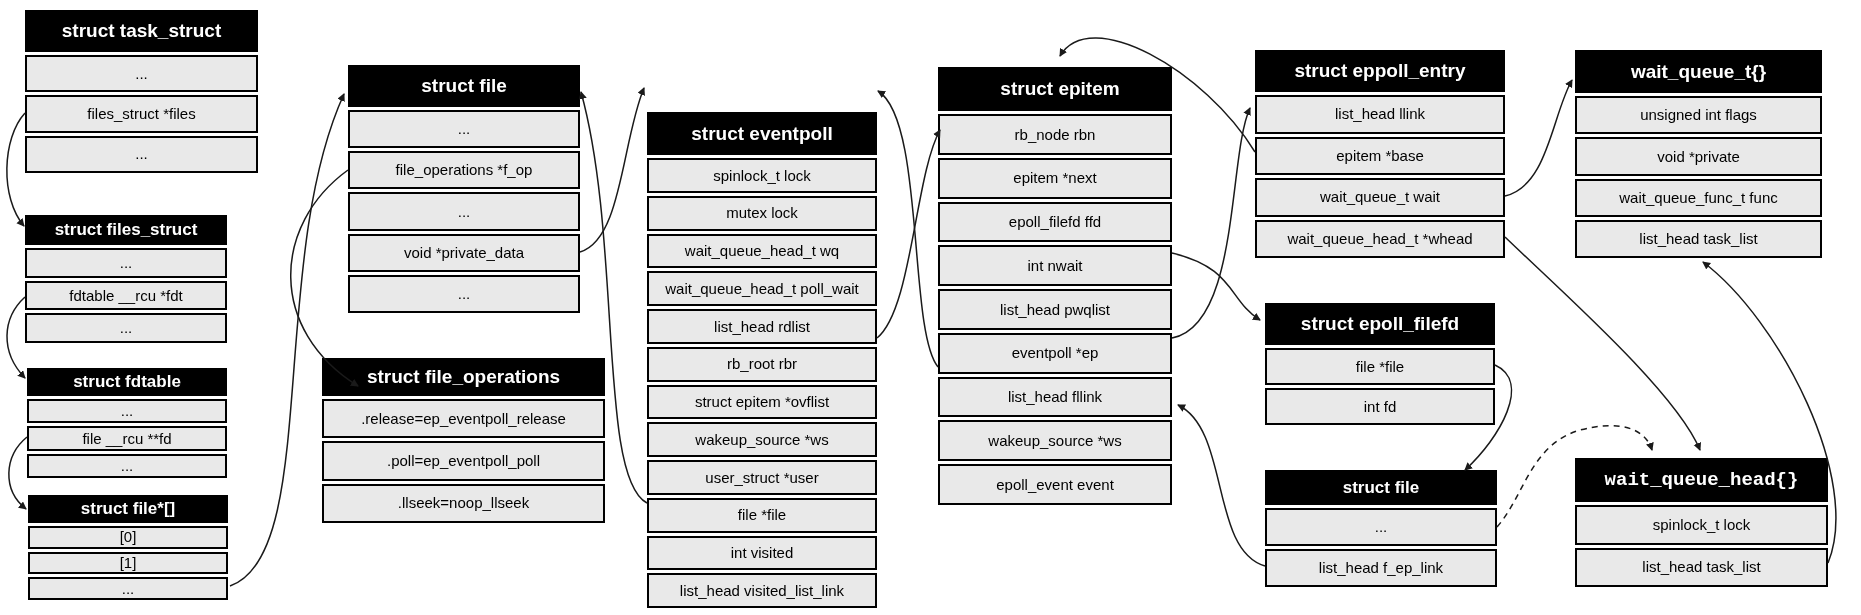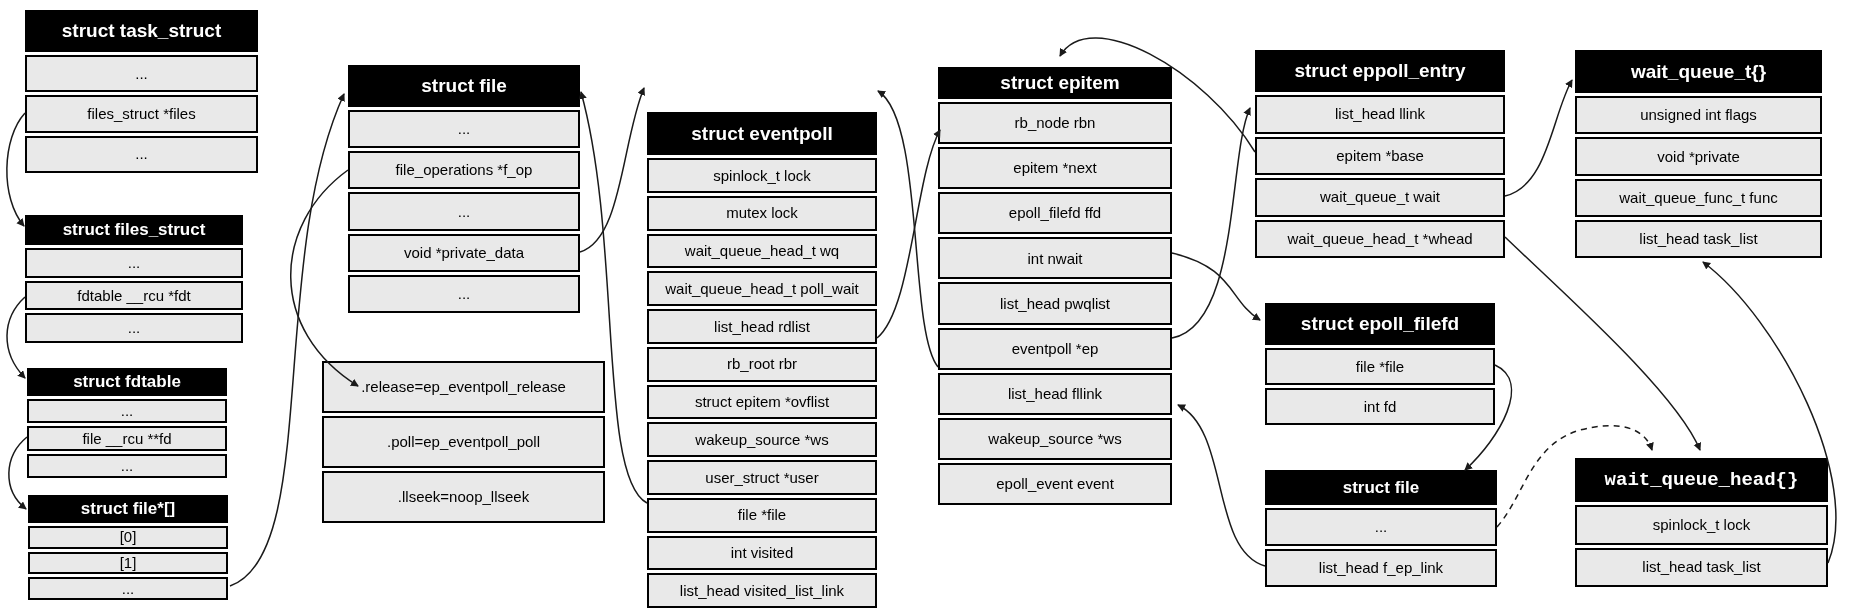--- a/index.html
+++ b/index.html
@@ -46,21 +46,21 @@
 <body>
 
 <div class="canvas">
   <div id="boxes">
       <div class="sbox" style="left: 25px; top: 10px; width: 233px; height: 163px;">
         <div class="hdr" style="height: 42px;">struct task_struct</div>
         <div class="row">...</div>
         <div class="row">files_struct *files</div>
         <div class="row">...</div>
       </div>
-      <div class="sbox" style="left: 25px; top: 215px; width: 218px; height: 128px;">
+      <div class="sbox" style="left: 25px; top: 215px; width: 202px; height: 128px;">
         <div class="hdr" style="height: 30px; font-size: 17px;">struct files_struct</div>
         <div class="row">...</div>
         <div class="row">fdtable __rcu *fdt</div>
         <div class="row">...</div>
       </div>
       <div class="sbox" style="left: 27px; top: 368px; width: 200px; height: 110px;">
         <div class="hdr" style="height: 28px; font-size: 17px;">struct fdtable</div>
         <div class="row">...</div>
         <div class="row">file __rcu **fd</div>
         <div class="row">...</div>
@@ -73,41 +73,42 @@
       </div>
       <div class="sbox" style="left: 348px; top: 65px; width: 232px; height: 248px;">
         <div class="hdr" style="height: 42px;">struct file</div>
         <div class="row">...</div>
         <div class="row">file_operations *f_op</div>
         <div class="row">...</div>
         <div class="row">void *private_data</div>
         <div class="row">...</div>
       </div>
       <div class="sbox" style="left: 322px; top: 358px; width: 283px; height: 165px;">
+        <div class="hdr" style="height: 38px;">struct file_operations</div>
         <div class="row">.release=ep_eventpoll_release</div>
         <div class="row">.poll=ep_eventpoll_poll</div>
         <div class="row">.llseek=noop_llseek</div>
       </div>
       <div class="sbox" style="left: 647px; top: 65px; width: 230px; height: 543px;">
         <div class="hdr" style="height: 43px; margin-top: 47px;">struct eventpoll</div>
         <div class="row">spinlock_t lock</div>
         <div class="row">mutex lock</div>
         <div class="row">wait_queue_head_t wq</div>
         <div class="row">wait_queue_head_t poll_wait</div>
         <div class="row">list_head rdlist</div>
         <div class="row">rb_root rbr</div>
         <div class="row">struct epitem *ovflist</div>
         <div class="row">wakeup_source *ws</div>
         <div class="row">user_struct *user</div>
         <div class="row">file *file</div>
         <div class="row">int visited</div>
         <div class="row">list_head visited_list_link</div>
       </div>
       <div class="sbox" style="left: 938px; top: 67px; width: 234px; height: 438px;">
-        <div class="hdr" style="height: 32px; padding-left: 10px;">struct epitem</div>
+        <div class="hdr" style="height: 44px; padding-left: 10px;">struct epitem</div>
         <div class="row">rb_node rbn</div>
         <div class="row">epitem *next</div>
         <div class="row">epoll_filefd ffd</div>
         <div class="row">int nwait</div>
         <div class="row">list_head pwqlist</div>
         <div class="row">eventpoll *ep</div>
         <div class="row">list_head fllink</div>
         <div class="row">wakeup_source *ws</div>
         <div class="row">epoll_event event</div>
       </div>

